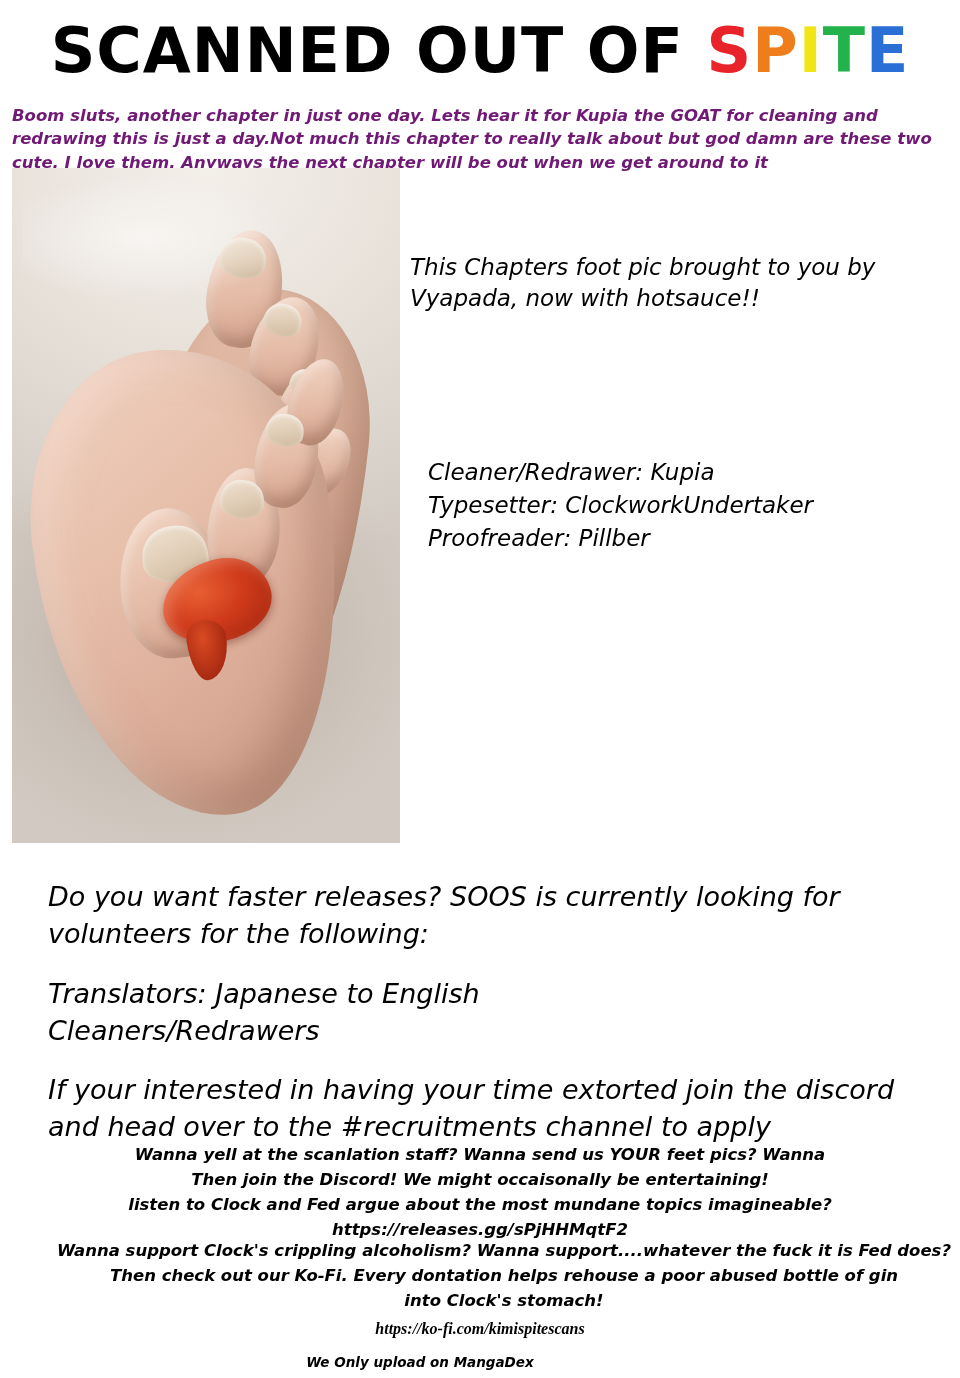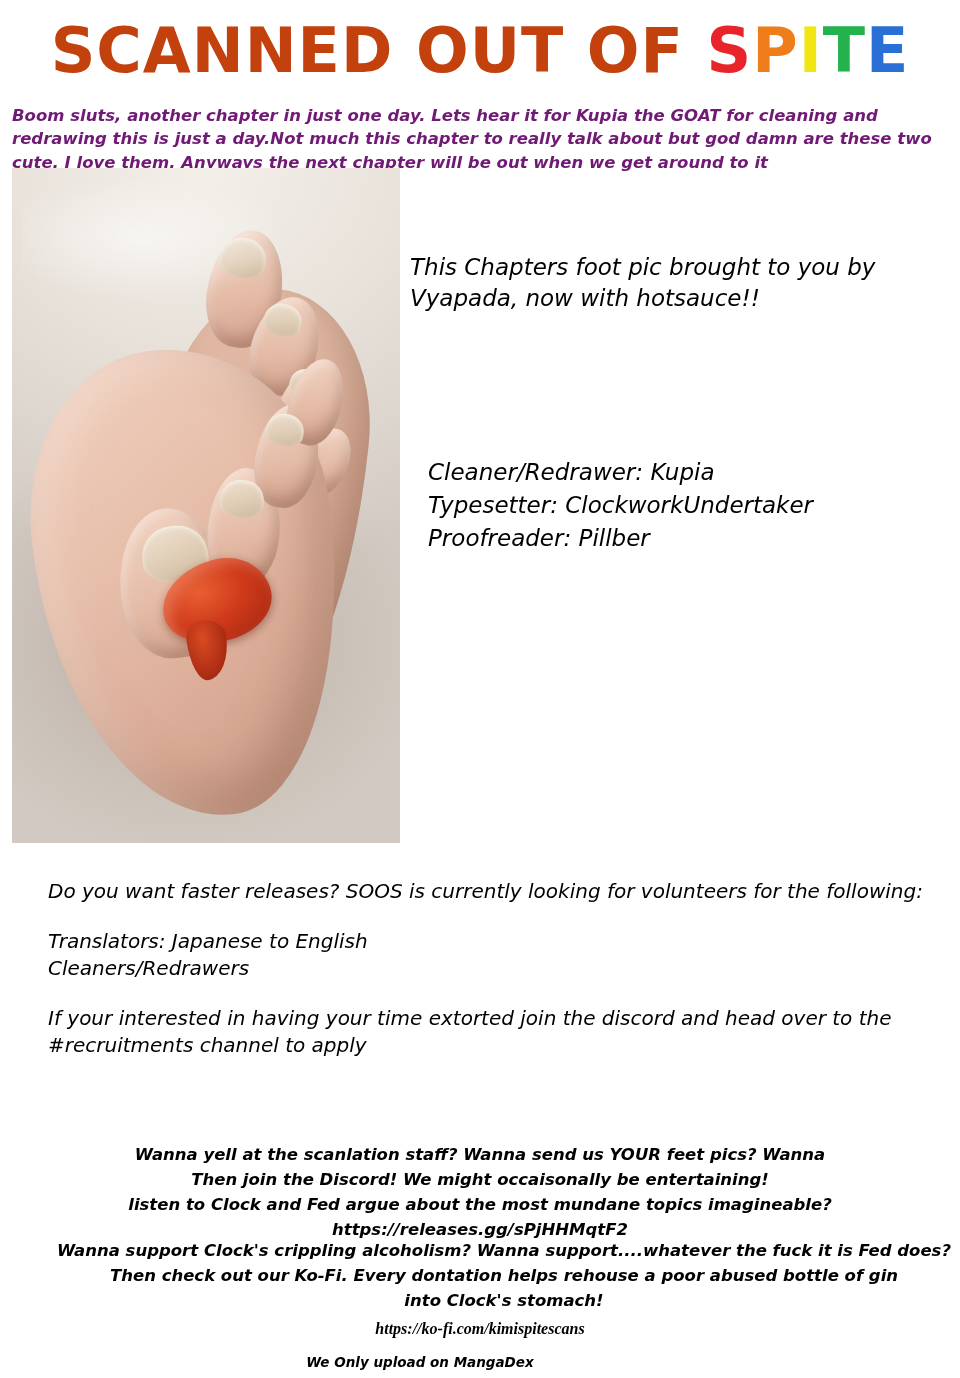--- a/index.html
+++ b/index.html
@@ -27,21 +27,21 @@
     top: 14px;
     left: 0;
     width: 960px;
     text-align: center;
     font-family: "DejaVu Sans", sans-serif;
     font-weight: bold;
     font-size: 62px;
     letter-spacing: 1px;
     white-space: nowrap;
   }
-  .title .plain { color: #c2410c; }
+  .title .plain { color: #000000; }
   .title .l1 { color: #e8242a; }
   .title .l2 { color: #f07d1b; }
   .title .l3 { color: #f2e515; }
   .title .l4 { color: #23b24b; }
   .title .l5 { color: #2a6fd6; }
 
   
   .intro {
     position: absolute;
     top: 104px;
@@ -168,21 +168,21 @@
   }
 
   
   .recruit {
     position: absolute;
     top: 878px;
     left: 48px;
     width: 890px;
     font-family: "DejaVu Sans", sans-serif;
     font-style: italic;
-    font-size: 20px;
+    font-size: 27px;
     line-height: 1.38;
   }
   .recruit p { margin: 0; }
   .recruit .gap { height: 22px; }
 
   
   .footer1 {
     position: absolute;
     top: 1142px;
     left: 0;

